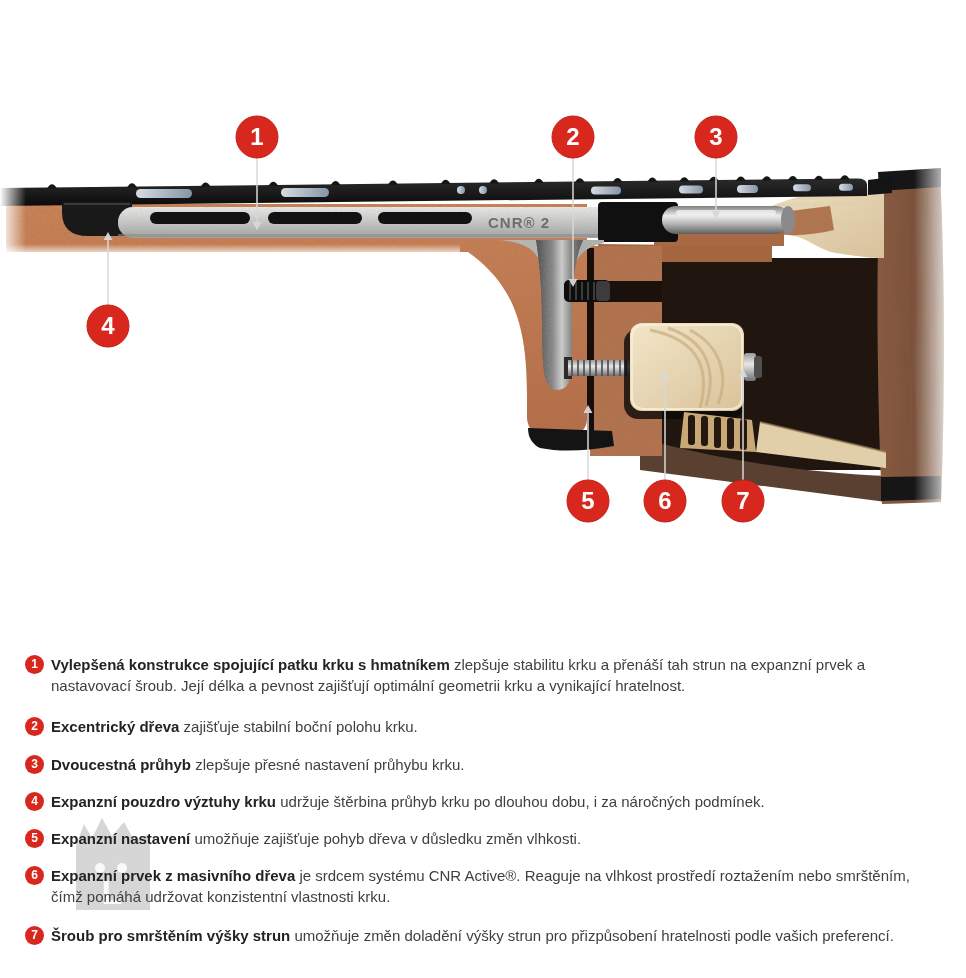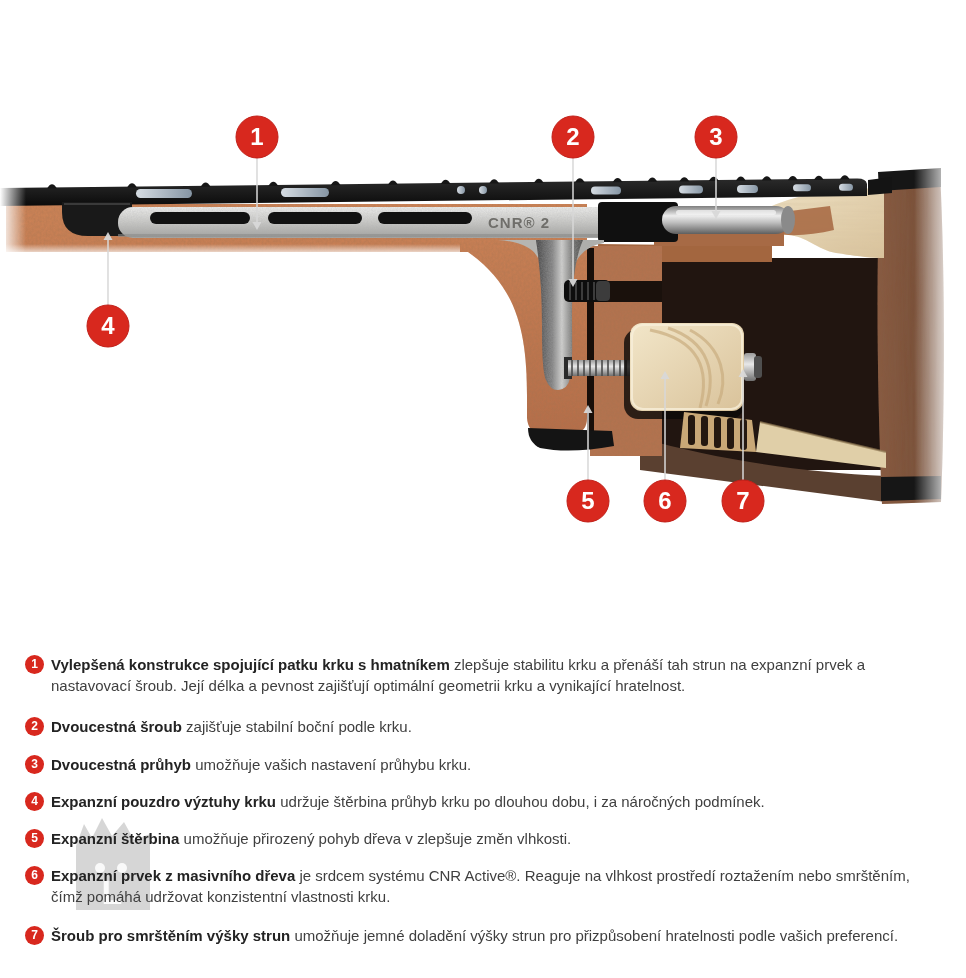--- a/index.html
+++ b/index.html
@@ -312,36 +312,36 @@
     </svg>
   </div>
 
   <div class="legend">
     <div class="legend-item" style="top:654px">
       <span class="lnum">1</span>
       <b>Vylepšená konstrukce spojující patku krku s hmatníkem</b> <span>zlepšuje stabilitu krku a přenáší tah strun na expanzní prvek a nastavovací šroub. Její délka a pevnost zajišťují optimální geometrii krku a vynikající hratelnost.</span>
     </div>
     <div class="legend-item" style="top:716px">
       <span class="lnum">2</span>
-      <b>Dvoucestná šroub</b> <span>zajišťuje stabilní boční podle krku.</span>
+      <b>Excentrický dřeva</b> <span>zajišťuje stabilní boční polohu krku.</span>
     </div>
     <div class="legend-item" style="top:754px">
       <span class="lnum">3</span>
-      <b>Dvoucestná průhyb</b> <span>umožňuje vašich nastavení průhybu krku.</span>
+      <b>Dvoucestná průhyb</b> <span>zlepšuje přesné nastavení průhybu krku.</span>
     </div>
     <div class="legend-item" style="top:791px">
       <span class="lnum">4</span>
       <b>Expanzní pouzdro výztuhy krku</b> <span>udržuje štěrbina průhyb krku po dlouhou dobu, i za náročných podmínek.</span>
     </div>
     <div class="legend-item" style="top:828px">
       <span class="lnum">5</span>
-      <b>Expanzní štěrbina</b> <span>umožňuje přirozený pohyb dřeva v zlepšuje změn vlhkosti.</span>
+      <b>Expanzní nastavení</b> <span>umožňuje zajišťuje pohyb dřeva v důsledku změn vlhkosti.</span>
     </div>
     <div class="legend-item" style="top:865px">
       <span class="lnum">6</span>
       <b>Expanzní prvek z masivního dřeva</b> <span>je srdcem systému CNR Active®. Reaguje na vlhkost prostředí roztažením nebo smrštěním, čímž pomáhá udržovat konzistentní vlastnosti krku.</span>
     </div>
     <div class="legend-item" style="top:925px">
       <span class="lnum">7</span>
-      <b>Šroub pro smrštěním výšky strun</b> <span>umožňuje jemné doladění výšky strun pro přizpůsobení hratelnosti podle vašich preferencí.</span>
+      <b>Šroub pro smrštěním výšky strun</b> <span>umožňuje změn doladění výšky strun pro přizpůsobení hratelnosti podle vašich preferencí.</span>
     </div>
   </div>
 </div>
 
 </body></html>

